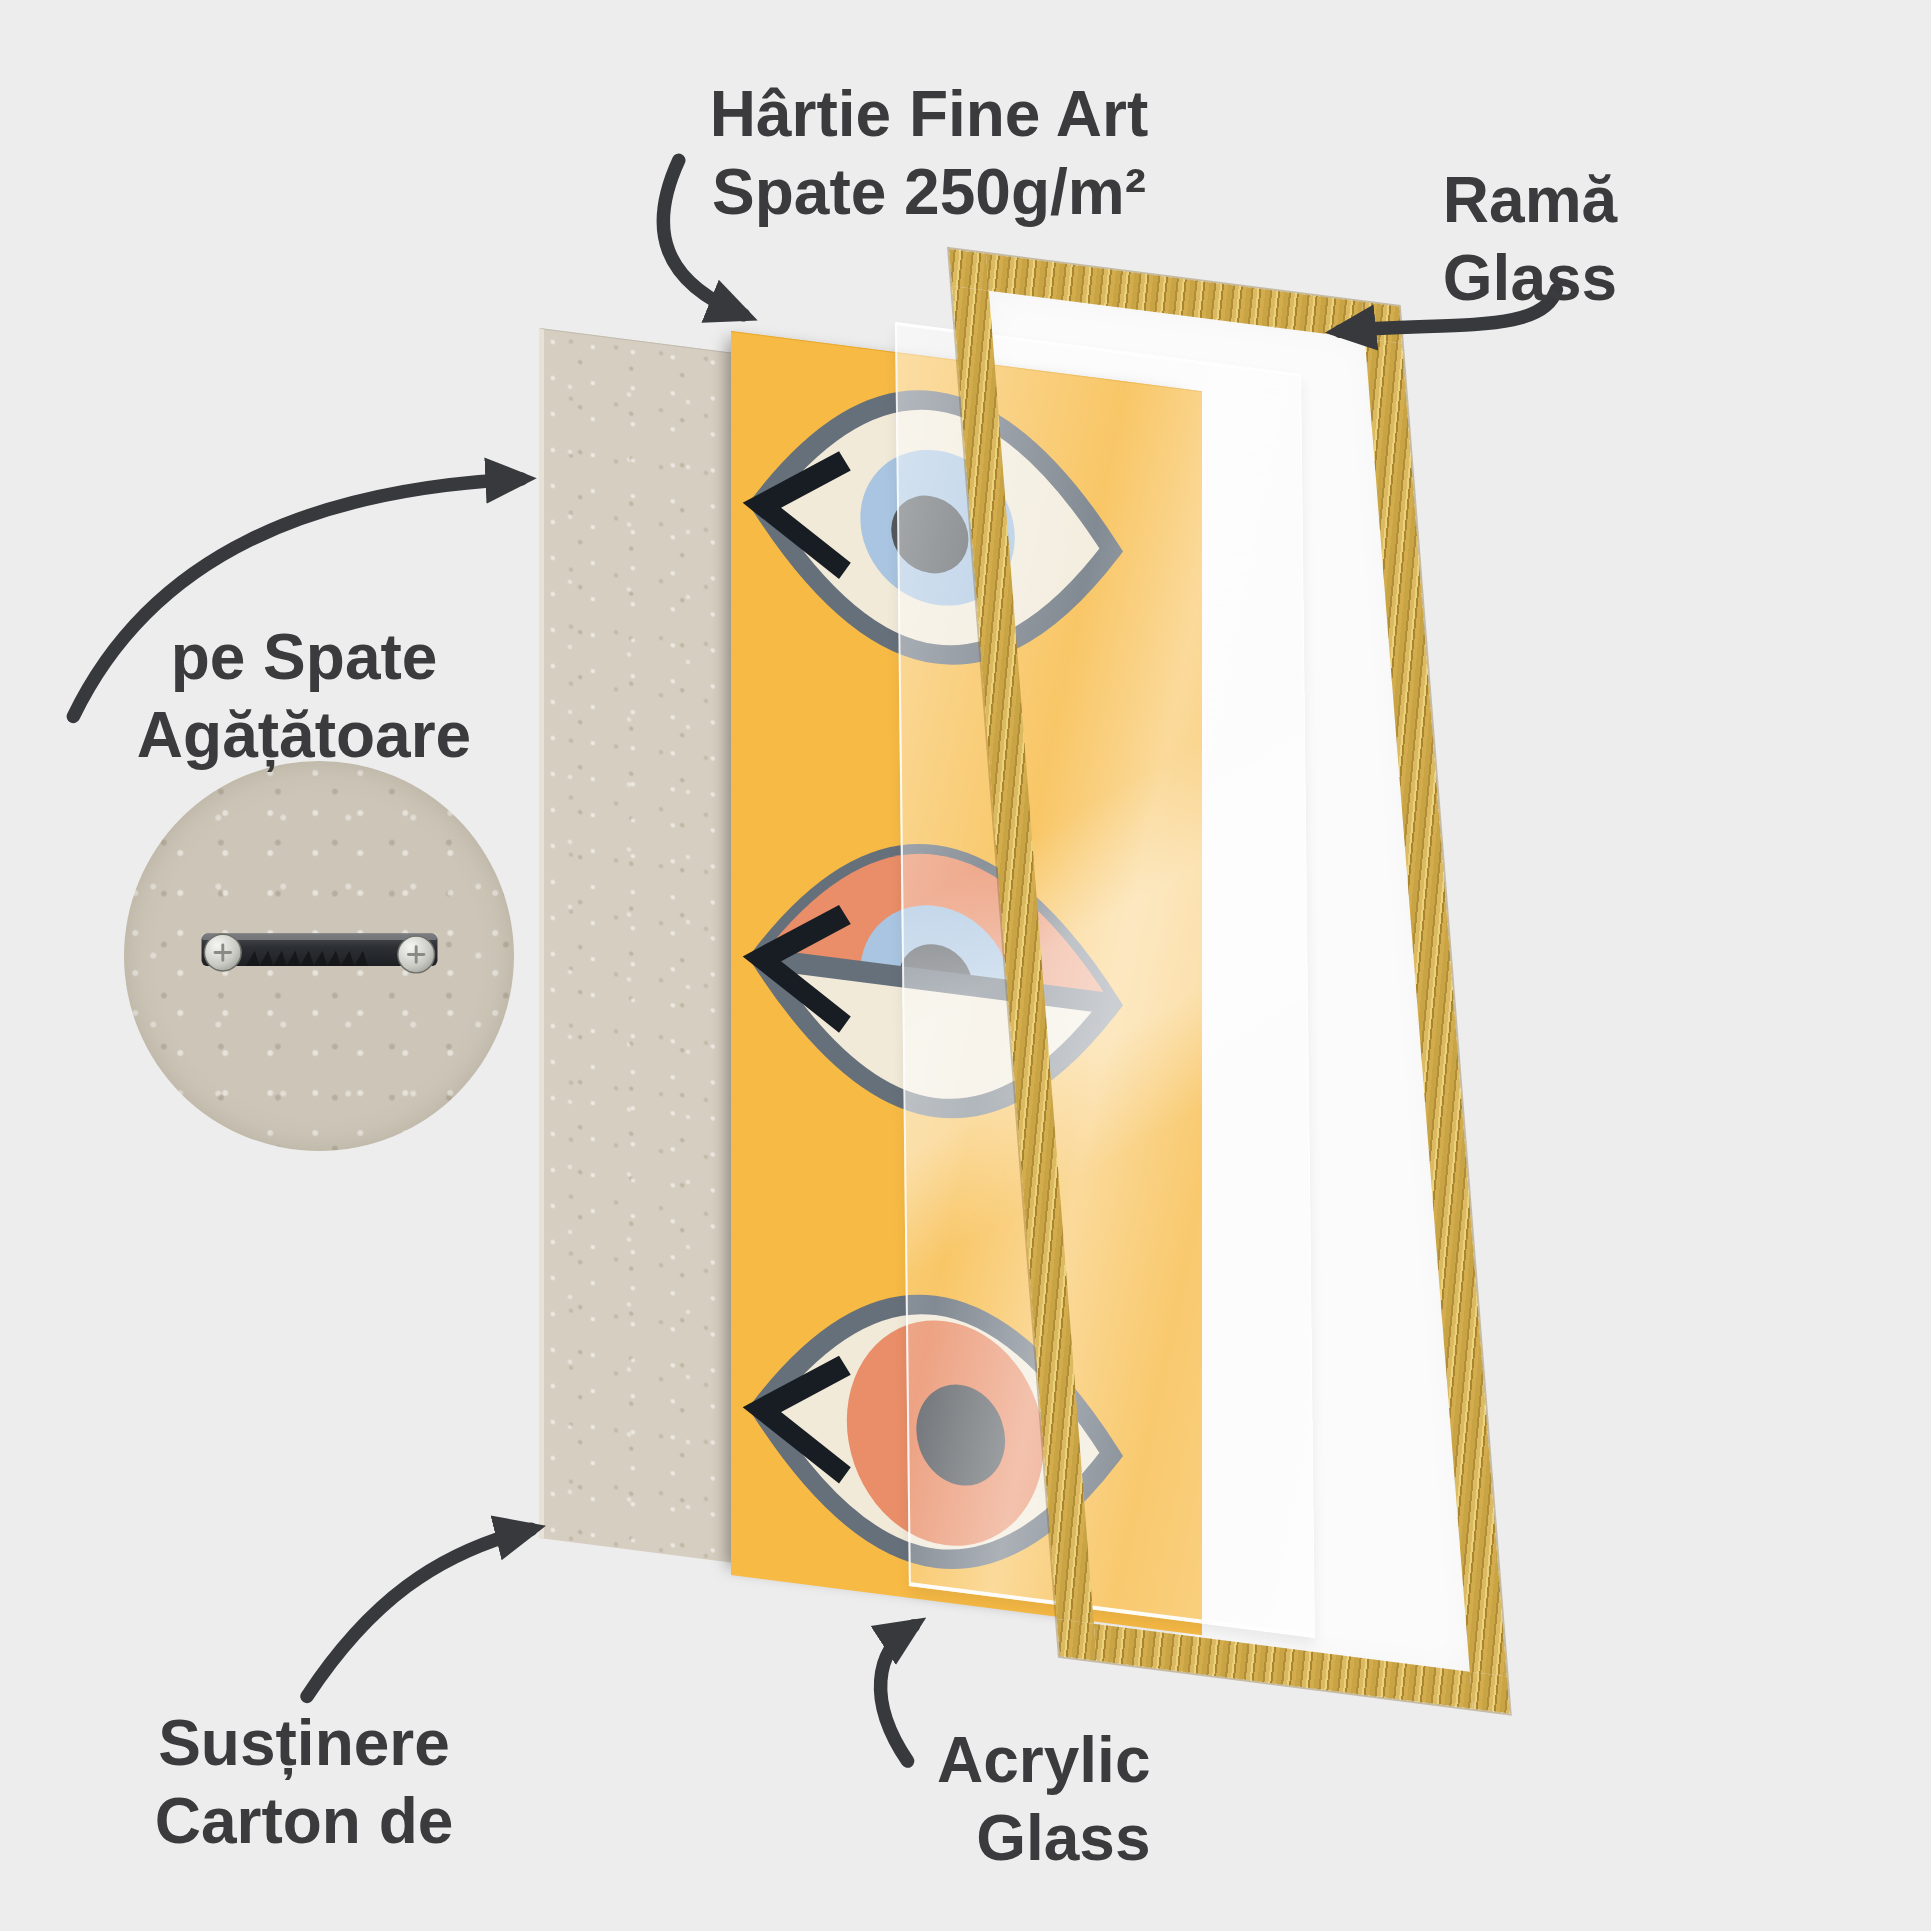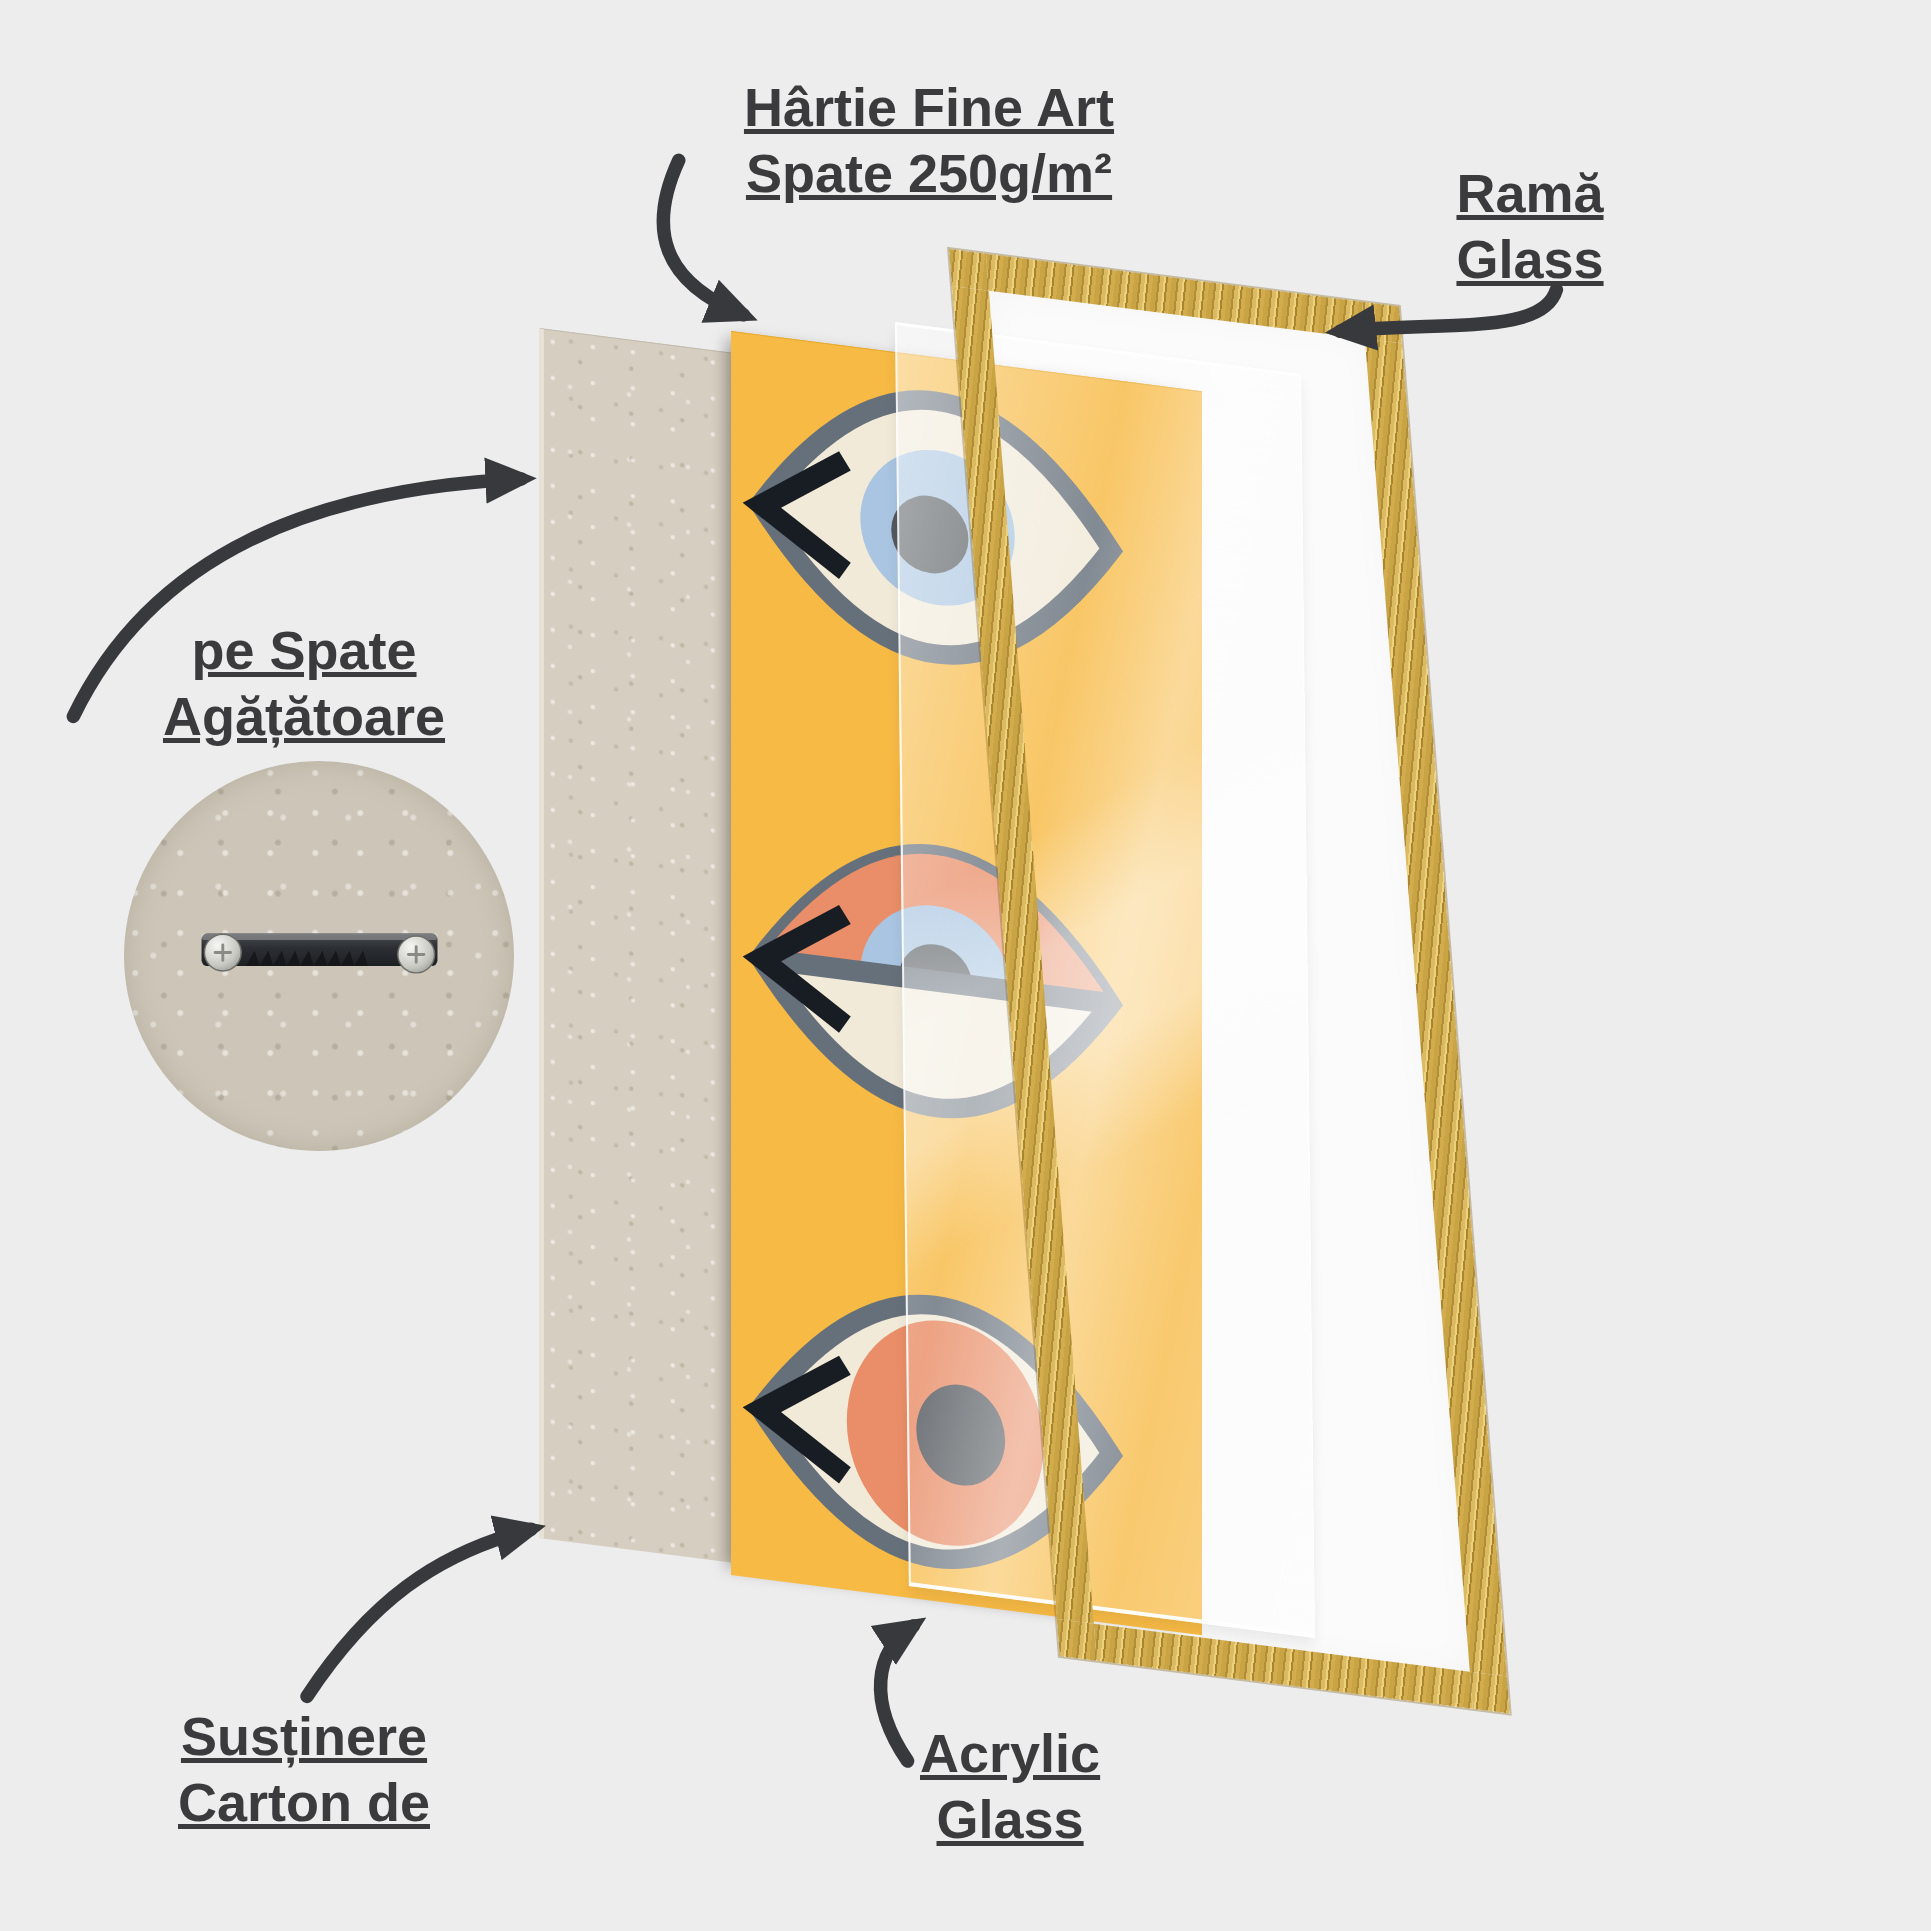--- a/index.html
+++ b/index.html
@@ -90,25 +90,25 @@
       radial-gradient(circle at 45% 82%, rgba(255,255,255,.42) 1.9px, transparent 3.9px);
     background-size:45px 40px,57px 51px,65px 69px;
     box-shadow:inset 0 0 29px rgba(120,110,90,.25);
     z-index:6;
   }
   .inset svg{position:absolute;left:64px;top:147px;width:263px;height:93px;}
 
   
   .label{
     position:absolute;color:var(--textColor,#3b3b3d);
-    font-weight:700;font-size:54px;line-height:1.22;text-align:center;
-    transform:translateX(-50%);white-space:nowrap;z-index:10;text-decoration:underline;
+    font-weight:700;font-size:64px;line-height:1.22;text-align:center;
+    transform:translateX(-50%);white-space:nowrap;z-index:10;
   }
   .label span{display:block;}
-  .label.left-align{text-align:center;transform:none;}
+  .label.left-align{text-align:right;transform:none;margin-left:17px;}
 
   
   .arrows{position:absolute;inset:0;width:1931px;height:1931px;z-index:8;pointer-events:none;}
   .arrow{fill:none;stroke:var(--ink,#37393c);stroke-width:14;stroke-linecap:round;}
 </style>
 </head>
 <body>
 
 <div class="scene">
 

